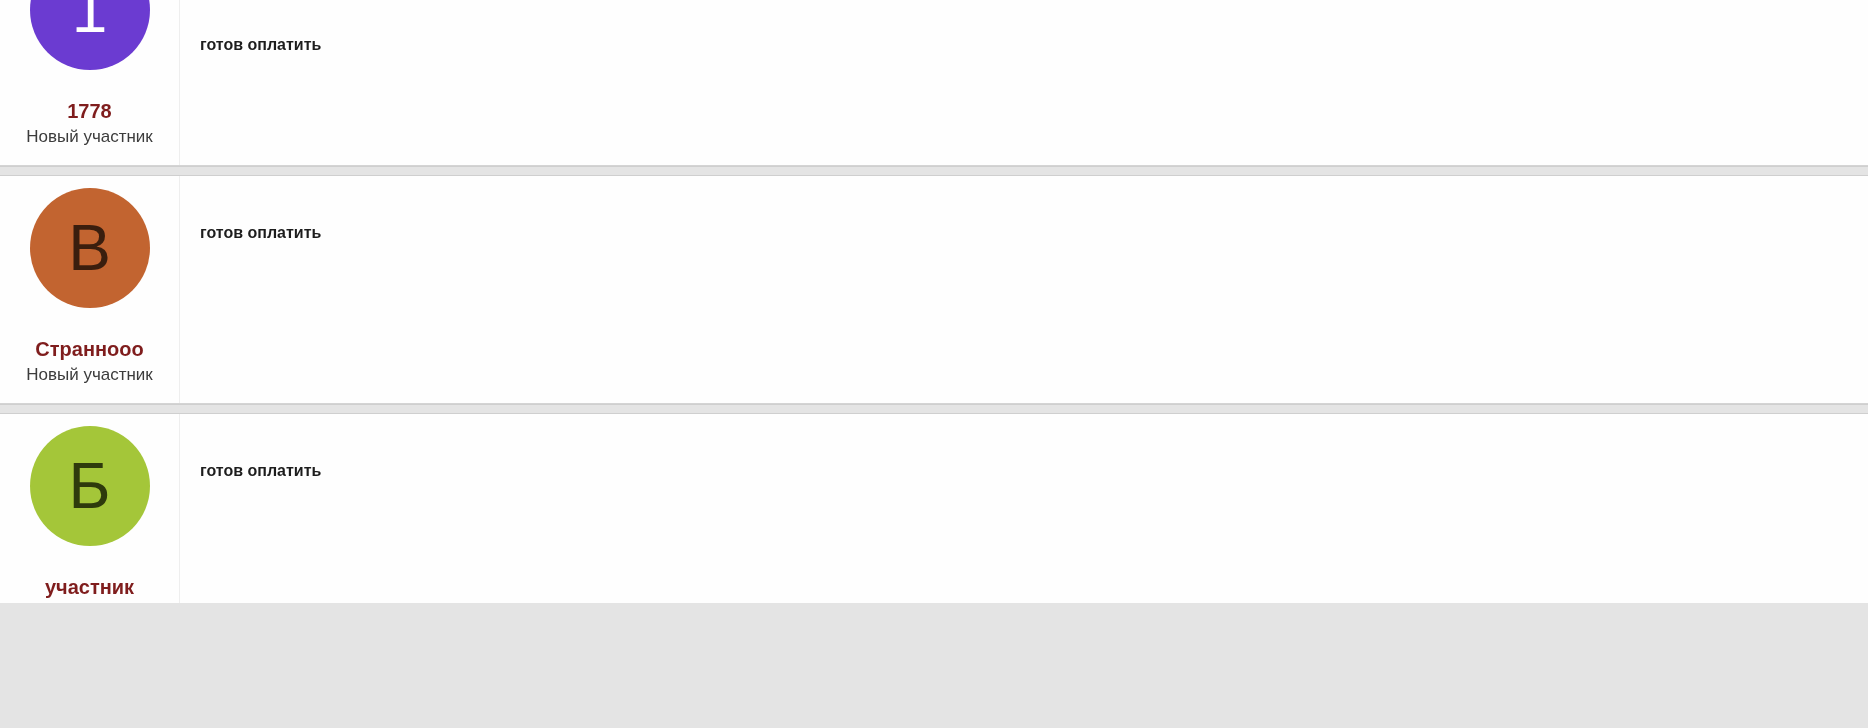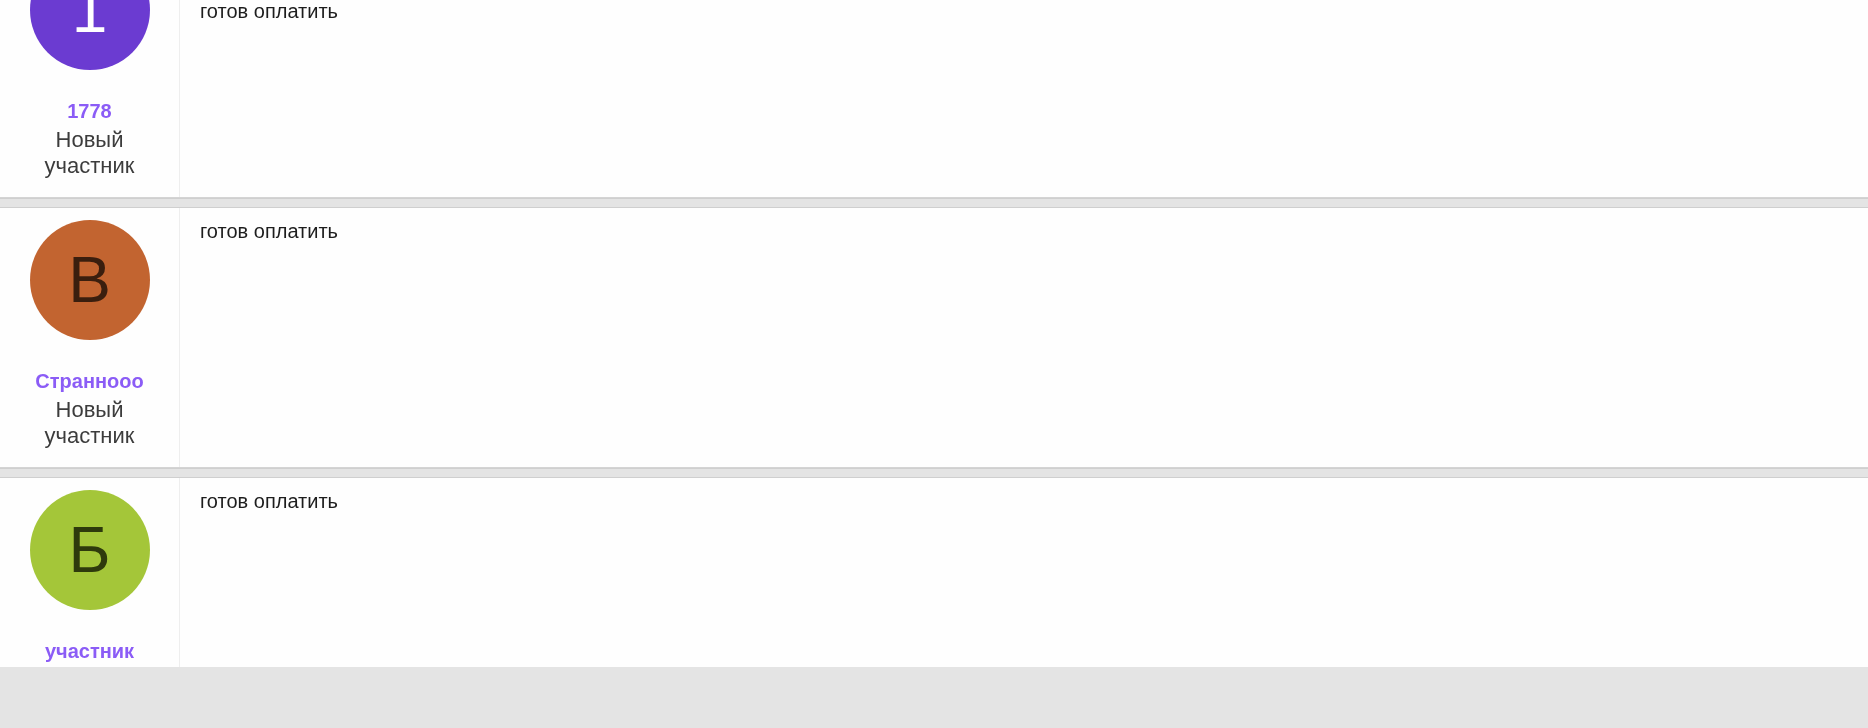--- a/index.html
+++ b/index.html
@@ -43,26 +43,26 @@
     color: #fff;
     margin-top: 0;
     overflow: hidden;
   }
   .avatar.partial { margin-top: -50px; }
   .avatar-letter { line-height: 1; }
   .username {
     margin-top: 30px;
     font-size: 20px;
     font-weight: 600;
-    color: #8b5cf6;
+    color: #7f1d1d;
     text-align: center;
   }
   .user-title {
     margin-top: 4px;
-    font-size: 22px;
+    font-size: 17px;
     color: #3c3c3c;
     font-weight: 400;
     text-align: center;
   }
   .content-col {
     flex: 1 1 auto;
     padding: 12px 20px 16px 20px;
     position: relative;
   }
   .meta-row {
@@ -87,23 +87,24 @@
     display: inline-flex;
     align-items: center;
     justify-content: center;
   }
   .post-num {
     color: #9b9b9b;
     font-size: 18px;
     cursor: pointer;
   }
   .post-body {
-    font-size: 20px;
-    font-weight: 400;
+    font-size: 16px;
+    font-weight: 700;
     color: #1d1d1d;
+    margin-top: 36px;
   }
   
   .post.first .content-col { padding-top: 0; }
   .post.first .user-col { padding-top: 0; }
   svg { display: block; }
 </style>
 </head>
 <body>
 
 <article class="post first">

